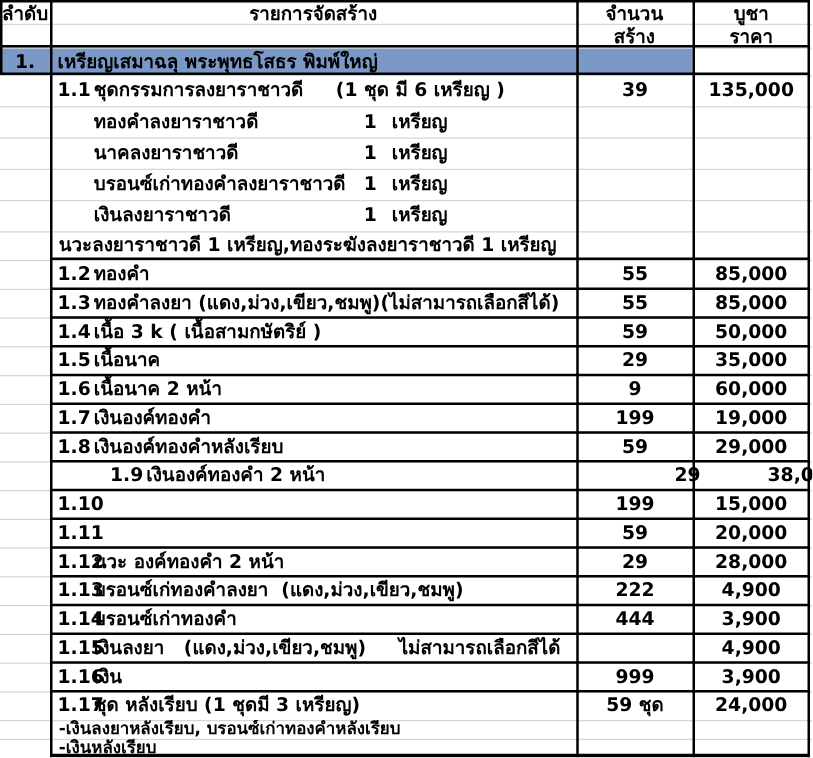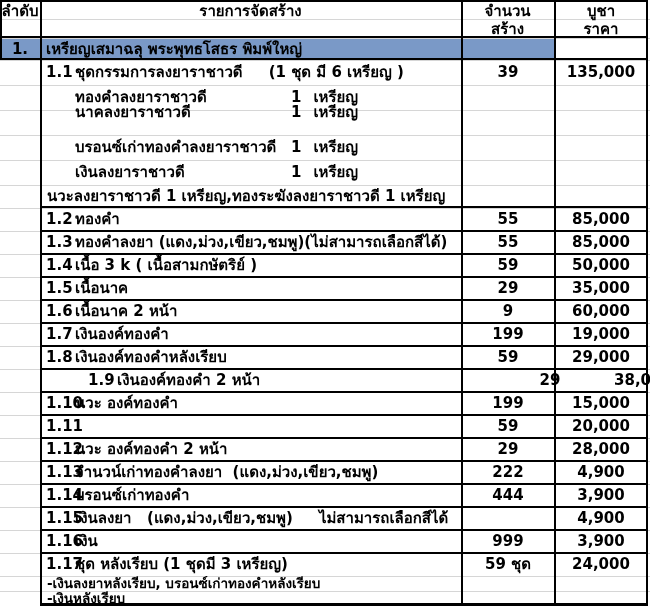--- a/index.html
+++ b/index.html
@@ -121,21 +121,21 @@
         <span class="c-qty">39</span>
         <span class="c-price">135,000</span>
       </div>
       <div class="row" style="top: 85px; height: 25px; line-height: 25px;">
         <span class="c-subwrap">
           <span class="s-name">ทองคำลงยาราชาวดี</span>
           <span class="s-count">1</span>
           <span class="s-unit">เหรียญ</span>
         </span>
       </div>
-      <div class="row" style="top: 100px; height: 25px; line-height: 25px;">
+      <div class="row" style="top: 110px; height: 25px; line-height: 25px;">
         <span class="c-subwrap">
           <span class="s-name">นาคลงยาราชาวดี</span>
           <span class="s-count">1</span>
           <span class="s-unit">เหรียญ</span>
         </span>
       </div>
       <div class="row" style="top: 135px; height: 25px; line-height: 25px;">
         <span class="c-subwrap">
           <span class="s-name">บรอนซ์เก่าทองคำลงยาราชาวดี</span>
           <span class="s-count">1</span>
@@ -195,38 +195,37 @@
         <span class="c-price">29,000</span>
       </div>
       <div class="row" style="top: 369px; height: 37px; line-height: 23px; margin-left: 42px;">
         <span class="c-no">1.9</span>
         <span class="c-label">เงินองค์ทองคำ 2 หน้า</span>
         <span class="c-qty">29</span>
         <span class="c-price">38,000</span>
       </div>
       <div class="row" style="top: 392px; height: 23px; line-height: 23px;">
         <span class="c-no">1.10</span>
-        <span class="c-label">นวะ องค์ทองคำ</span>
         <span class="c-qty">199</span>
         <span class="c-price">15,000</span>
       </div>
       <div class="row" style="top: 415px; height: 23px; line-height: 23px;">
         <span class="c-no">1.11</span>
         <span class="c-qty">59</span>
         <span class="c-price">20,000</span>
       </div>
       <div class="row" style="top: 438px; height: 23px; line-height: 23px;">
         <span class="c-no">1.12</span>
         <span class="c-label">นวะ องค์ทองคำ 2 หน้า</span>
         <span class="c-qty">29</span>
         <span class="c-price">28,000</span>
       </div>
       <div class="row" style="top: 461px; height: 23px; line-height: 23px;">
         <span class="c-no">1.13</span>
-        <span class="c-label">จำนวน์เก่าทองคำลงยา  (แดง,ม่วง,เขียว,ชมพู)</span>
+        <span class="c-label">บรอนซ์เก่ทองคำลงยา  (แดง,ม่วง,เขียว,ชมพู)</span>
         <span class="c-qty">222</span>
         <span class="c-price">4,900</span>
       </div>
       <div class="row" style="top: 484px; height: 23px; line-height: 23px;">
         <span class="c-no">1.14</span>
         <span class="c-label">บรอนซ์เก่าทองคำ</span>
         <span class="c-qty">444</span>
         <span class="c-price">3,900</span>
       </div>
       <div class="row" style="top: 507px; height: 23px; line-height: 23px;">

